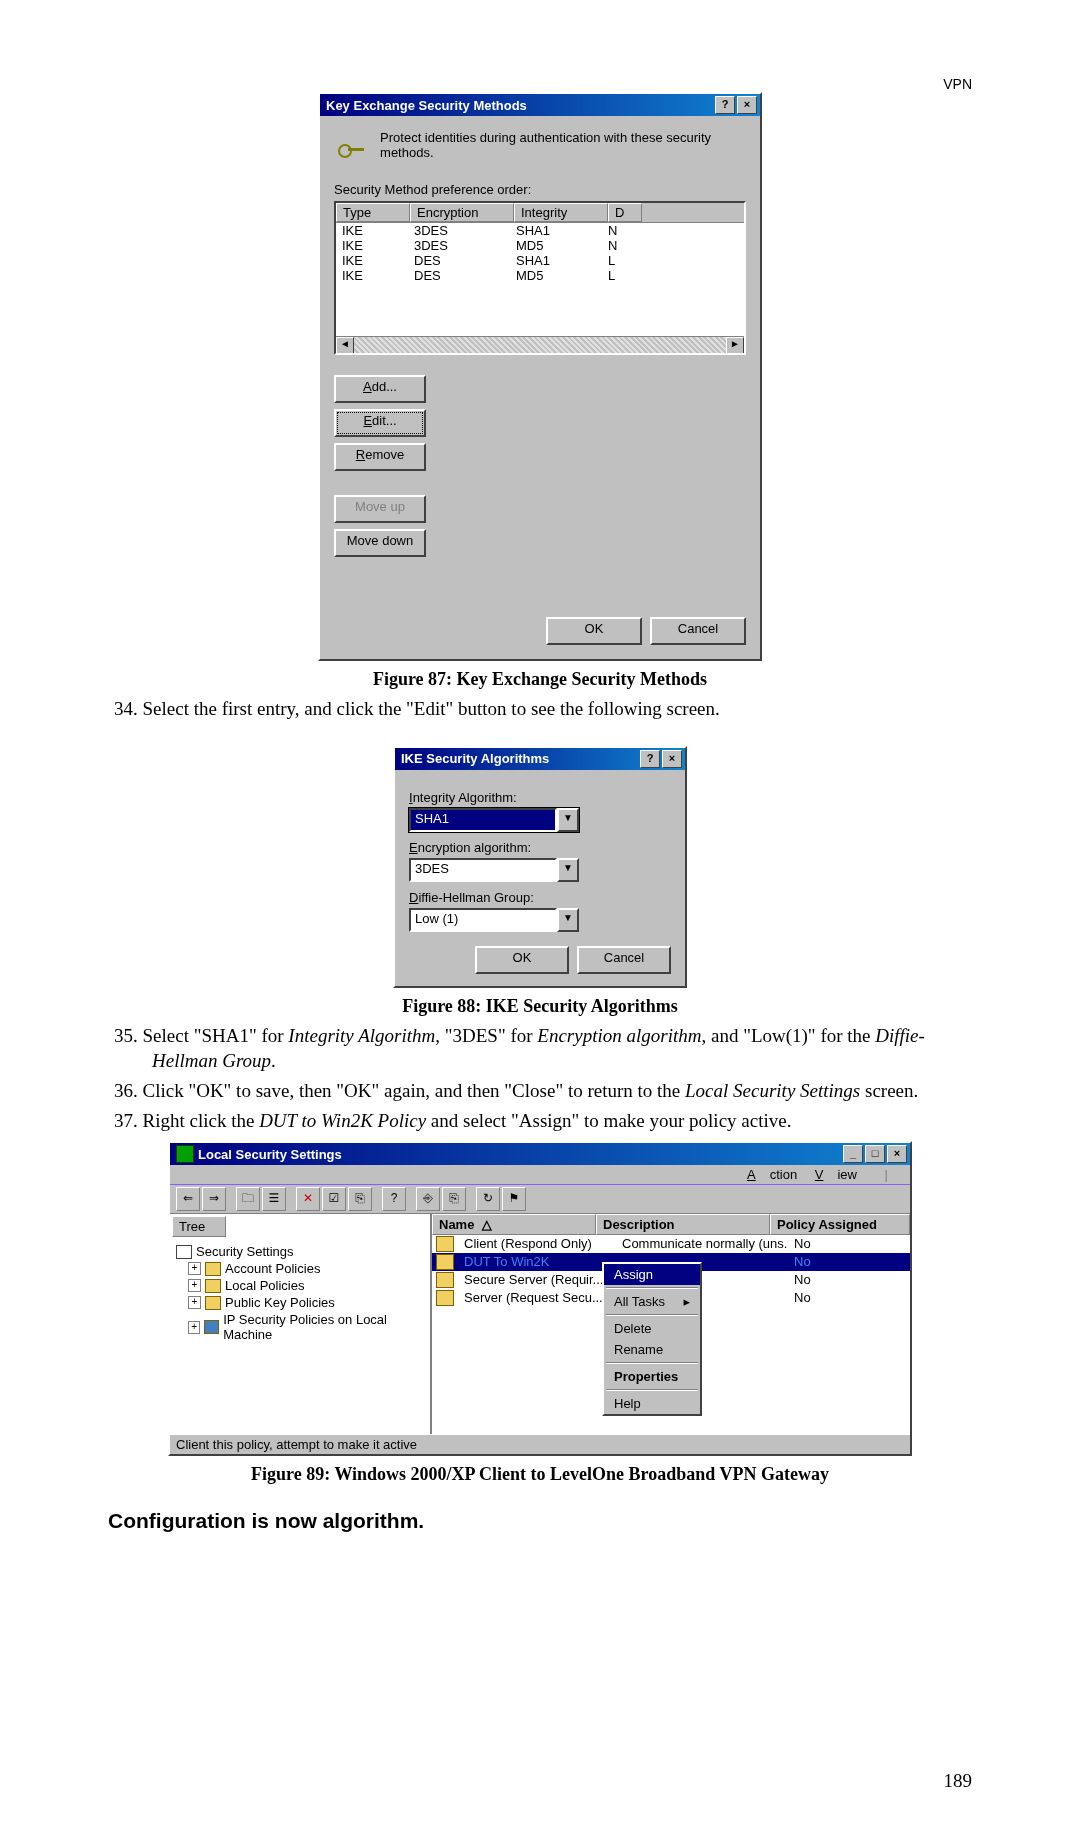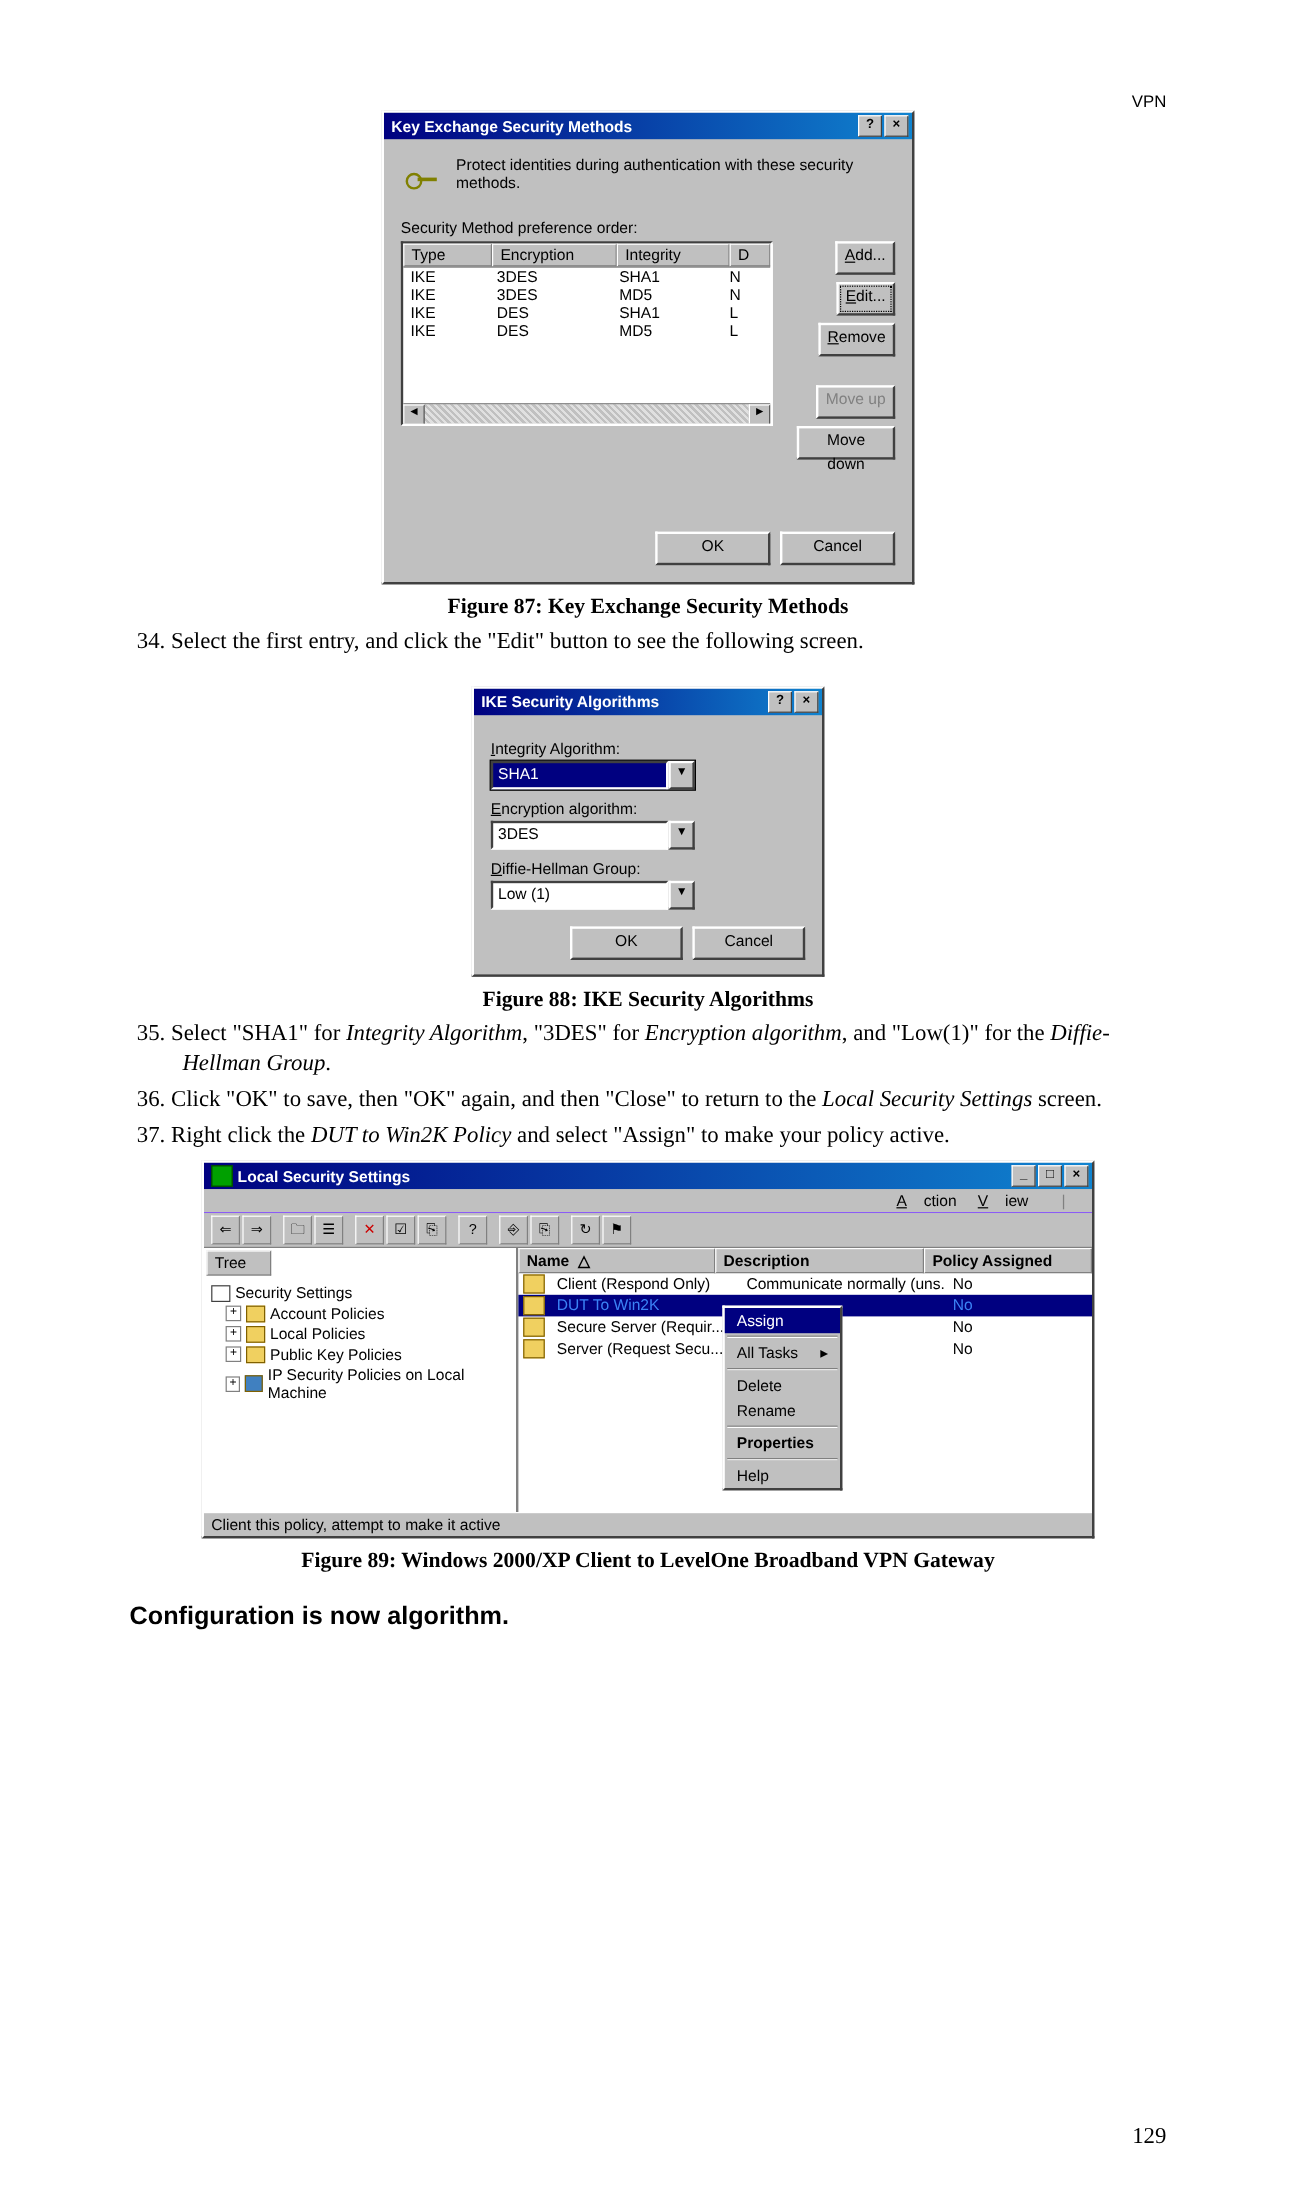--- a/index.html
+++ b/index.html
@@ -117,35 +117,35 @@
   display:flex;
 }
 .scroll-btn {
   width:16px; height:16px; background:#c0c0c0;
   border:1px solid; border-color:#fff #404040 #404040 #fff;
   font-size:10px; text-align:center; line-height:12px;
 }
 .scroll-track { flex:1; background:repeating-linear-gradient(45deg,#e0e0e0,#e0e0e0 2px,#c0c0c0 2px,#c0c0c0 4px);}
 .d1-right-buttons {
   width:92px;
-  display:flex; flex-direction:column; gap:6px;align-items:flex-end;
+  display:flex; flex-direction:column; gap:6px;
 }
 .win-btn {
   height:24px;
   background:#c0c0c0;
   border:2px solid; border-color:#fff #404040 #404040 #fff;
   font-size:13px;
   padding:0 6px;
   text-align:center;
   line-height:20px;
 }
 .win-btn.disabled { color:#808080; }
 .win-btn.focus { outline:1px dotted #000; outline-offset:-4px; }
 .win-btn .u { text-decoration:underline; }
-.d1-main-row { display:flex; gap:20px; }
+.d1-main-row { display:flex; gap:20px;flex-direction:column; }
 .d1-left { flex:1; }
 .d1-buttons-bottom {
   display:flex; justify-content:flex-end; gap:8px; margin-top:60px;
 }
 .d1-buttons-bottom .win-btn { width:80px; }
 
 
 .d2 { width:290px; }
 .d2-body { padding:12px 14px; }
 .d2-label { margin:8px 0 3px 0; }
@@ -471,14 +471,14 @@
         </div>
       </div>
     </div>
     <div class="mmc-status">Client this policy, attempt to make it active</div>
   </div>
 
   <div class="figure-caption">Figure 89: Windows 2000/XP Client to LevelOne Broadband VPN Gateway</div>
 
   <div class="complete">Configuration is now algorithm.</div>
 
-  <div class="page-num">129</div>
+  <div class="page-num">189</div>
 </div>
 
 </body></html>

